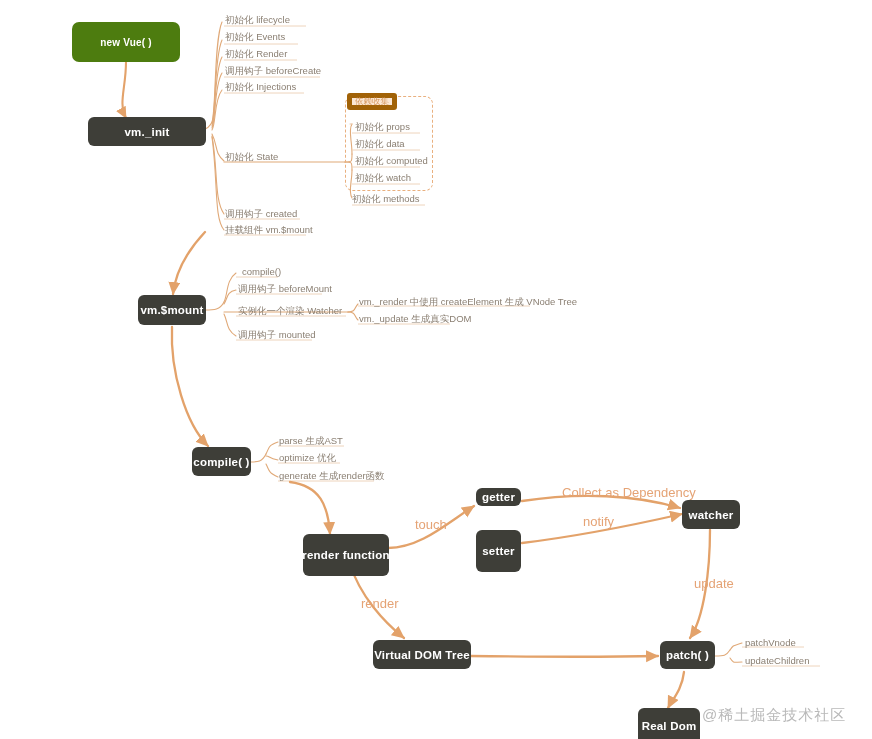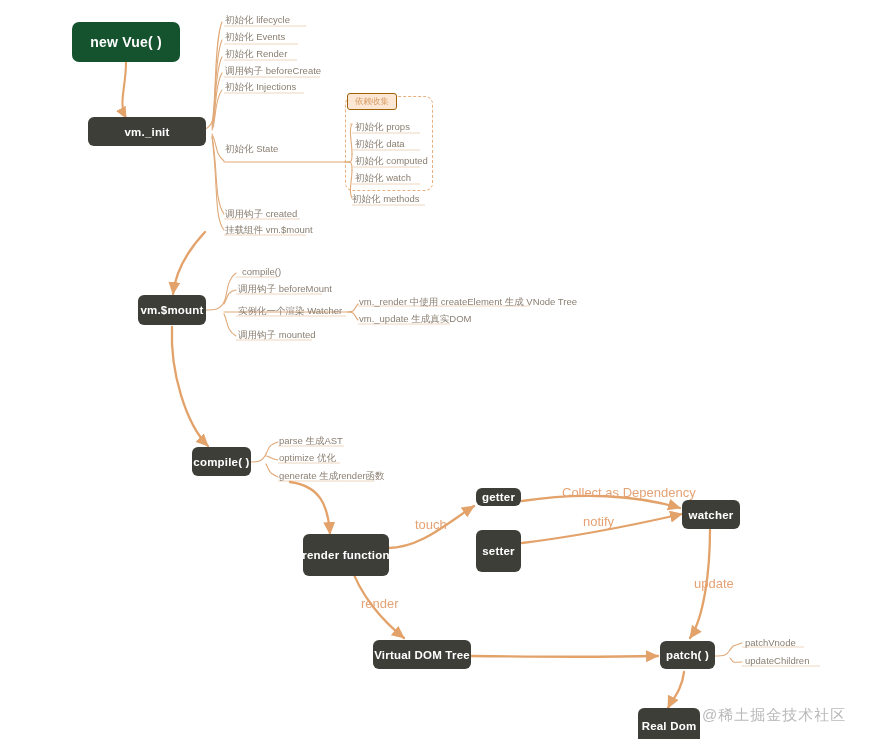--- a/index.html
+++ b/index.html
@@ -38,22 +38,22 @@
     border-radius: 6px;
     letter-spacing: 0.2px;
     white-space: nowrap;
     z-index: 5;
   }
   .node.dark {
     background: #3e3e38;
     font-size: 11.5px;
   }
   .node.red {
-    background: #14532d;
-    font-size: 14px;
+    background: #4d7c0f;
+    font-size: 10px;
     border-radius: 7px;
   }
 
   
   .blabel {
     position: absolute;
     color: #8a7f72;
     font-size: 9.5px;
     white-space: nowrap;
     z-index: 4;
@@ -71,21 +71,21 @@
   .dashbox {
     position: absolute;
     box-sizing: border-box;
     border: 1px dashed #e9b07f;
     border-radius: 8px;
     z-index: 2;
   }
   .dashhead {
     position: absolute;
     box-sizing: border-box;
-    border: 1px solid #a16207;
+    border: 5px solid #a16207;
     border-radius: 3px;
     background: #fbe7d4;
     color: #d79a62;
     font-size: 8.5px;
     display: flex;
     align-items: center;
     justify-content: center;
     white-space: nowrap;
     z-index: 6;
   }
@@ -255,21 +255,21 @@
 
   <div class="node dark" style="left:660px; top:641px; width:55px; height:28px;">patch( )</div>
 
   <div class="node dark" style="left:638px; top:708px; width:62px; height:36px;">Real Dom</div>
 
   <div class="blabel" style="left:225px; top:14px;">初始化 lifecycle</div>
   <div class="blabel" style="left:225px; top:31px;">初始化 Events</div>
   <div class="blabel" style="left:225px; top:48px;">初始化 Render</div>
   <div class="blabel" style="left:225px; top:65px;">调用钩子 beforeCreate</div>
   <div class="blabel" style="left:225px; top:81px;">初始化 Injections</div>
-  <div class="blabel" style="left:225px; top:143px;">初始化 State</div>
+  <div class="blabel" style="left:225px; top:151px;">初始化 State</div>
   <div class="blabel" style="left:225px; top:208px;">调用钩子 created</div>
   <div class="blabel" style="left:225px; top:224px;">挂载组件 vm.$mount</div>
 
   <div class="blabel" style="left:355px; top:121px;">初始化 props</div>
   <div class="blabel" style="left:355px; top:138px;">初始化 data</div>
   <div class="blabel" style="left:355px; top:155px;">初始化 computed</div>
   <div class="blabel" style="left:355px; top:172px;">初始化 watch</div>
   <div class="blabel" style="left:352px; top:193px;">初始化 methods</div>
 
   <div class="blabel" style="left:242px; top:266px;">compile()</div>

